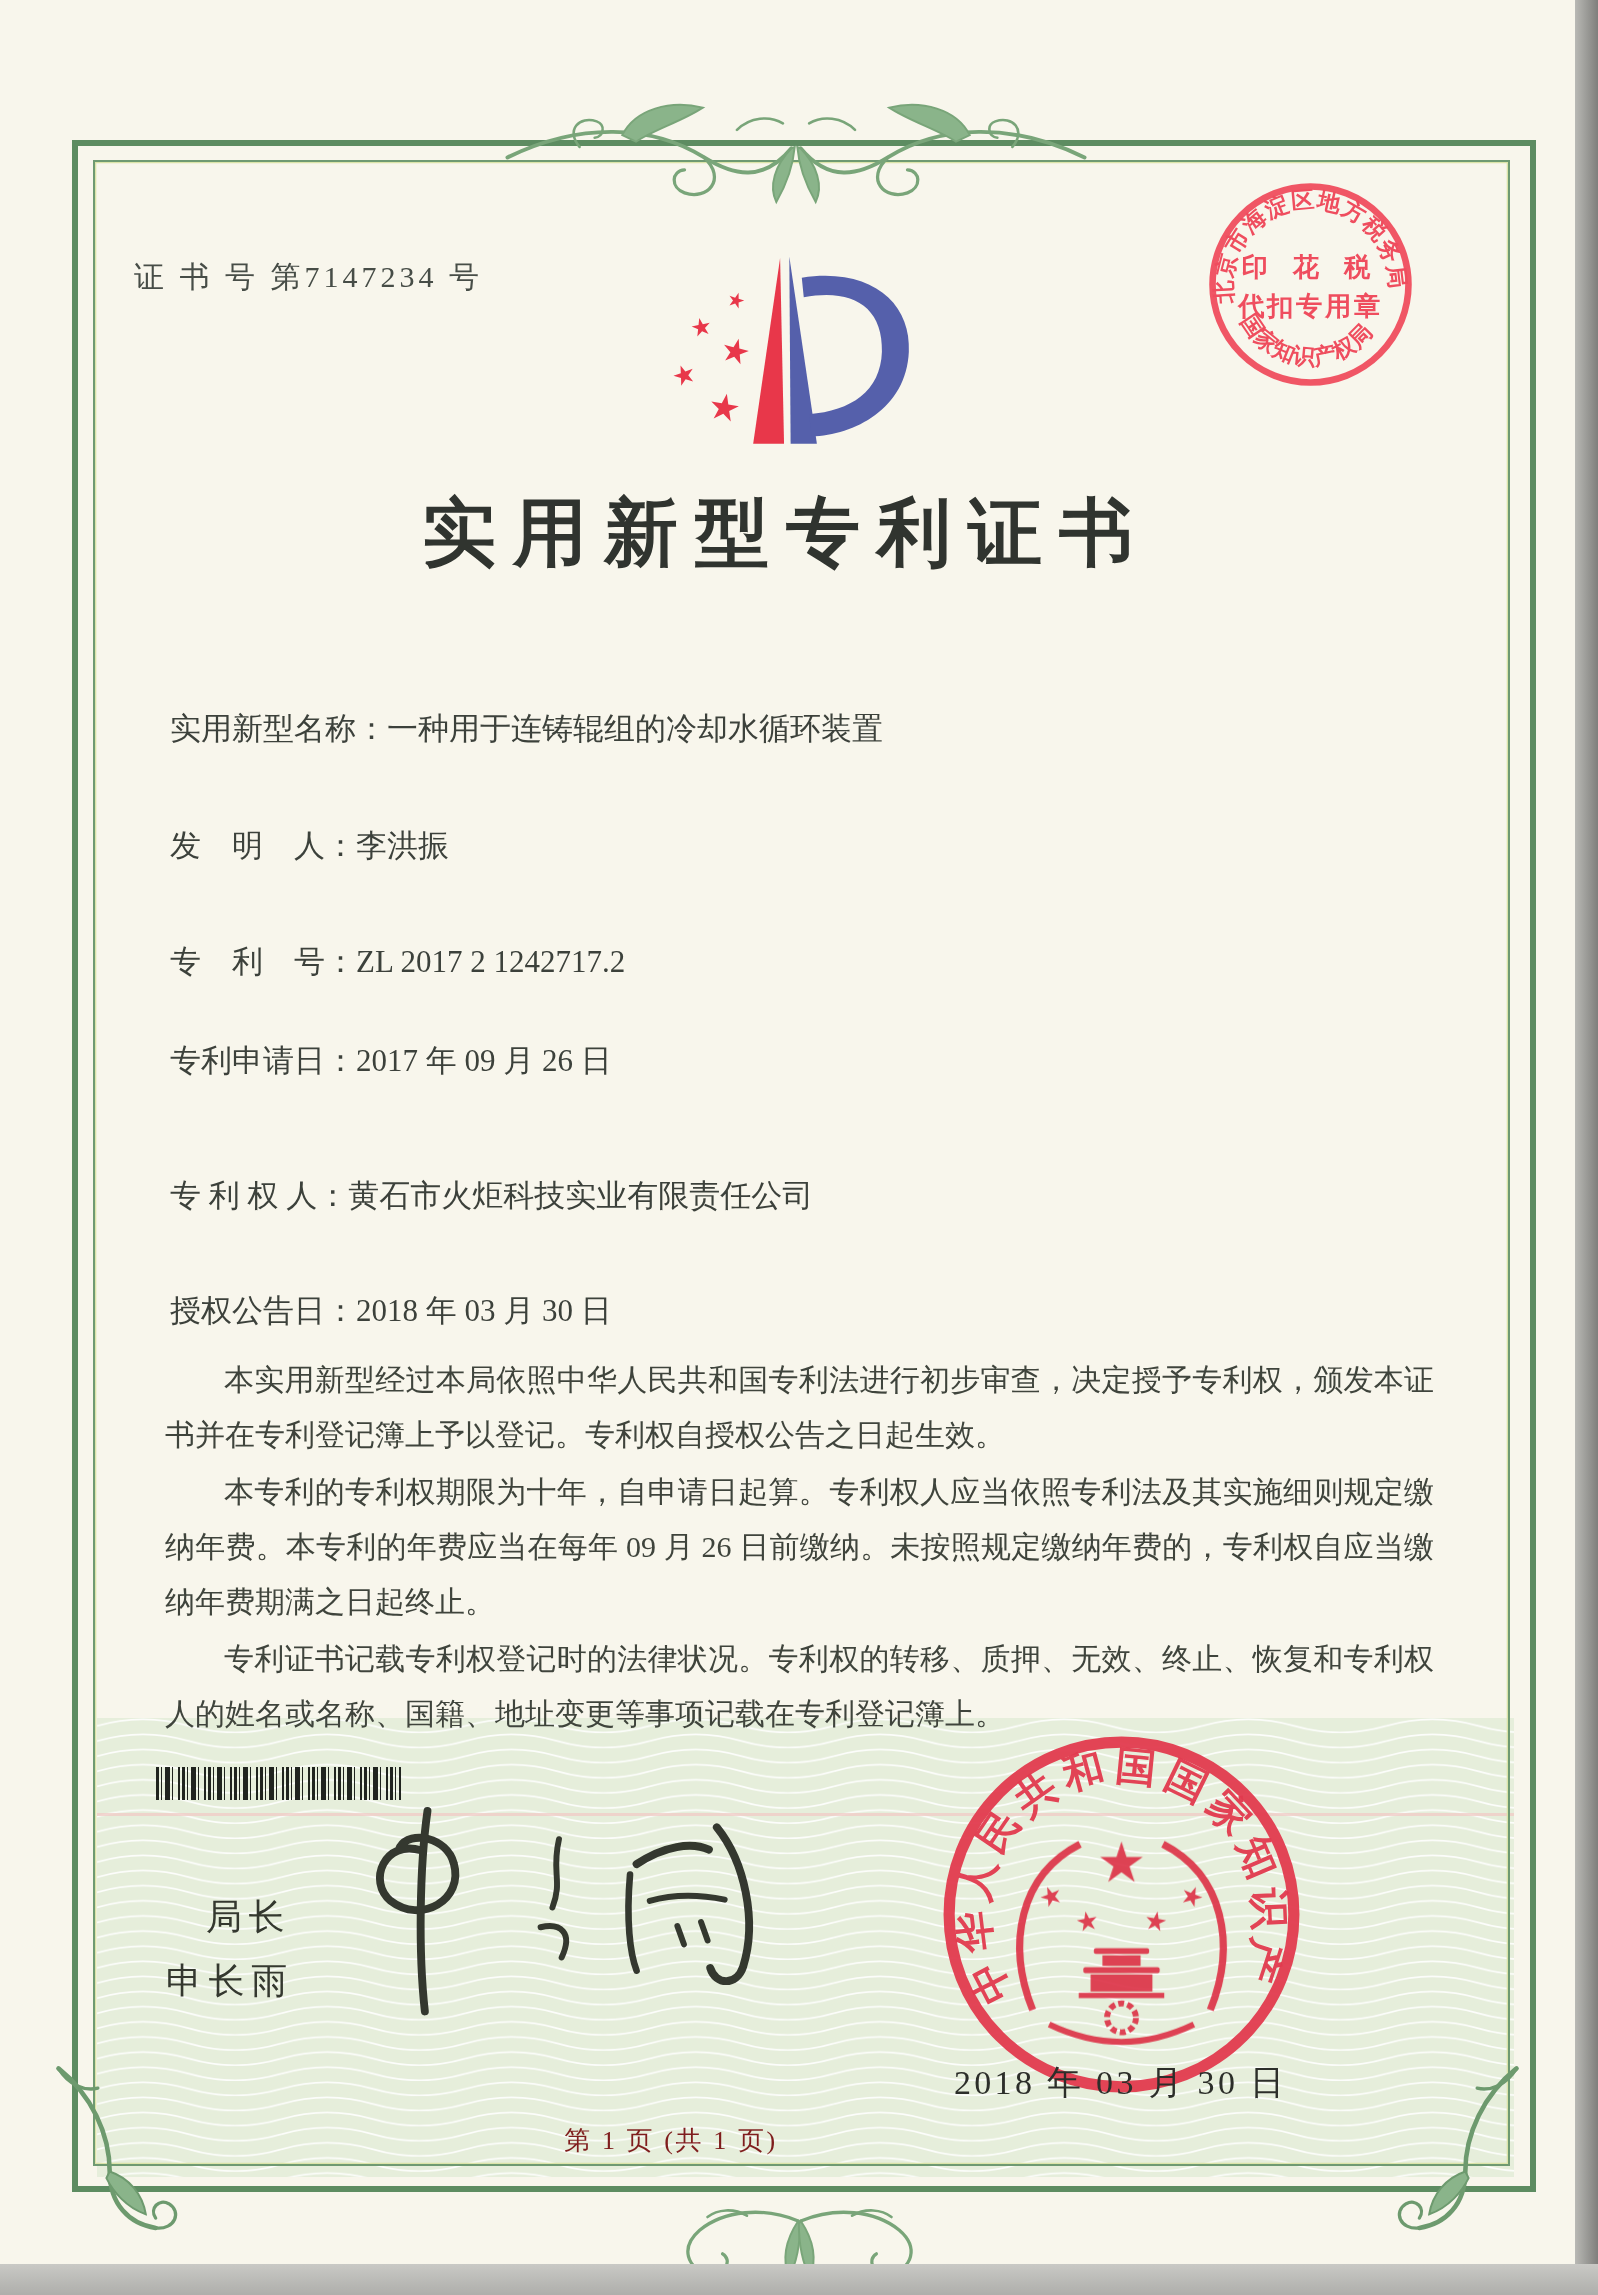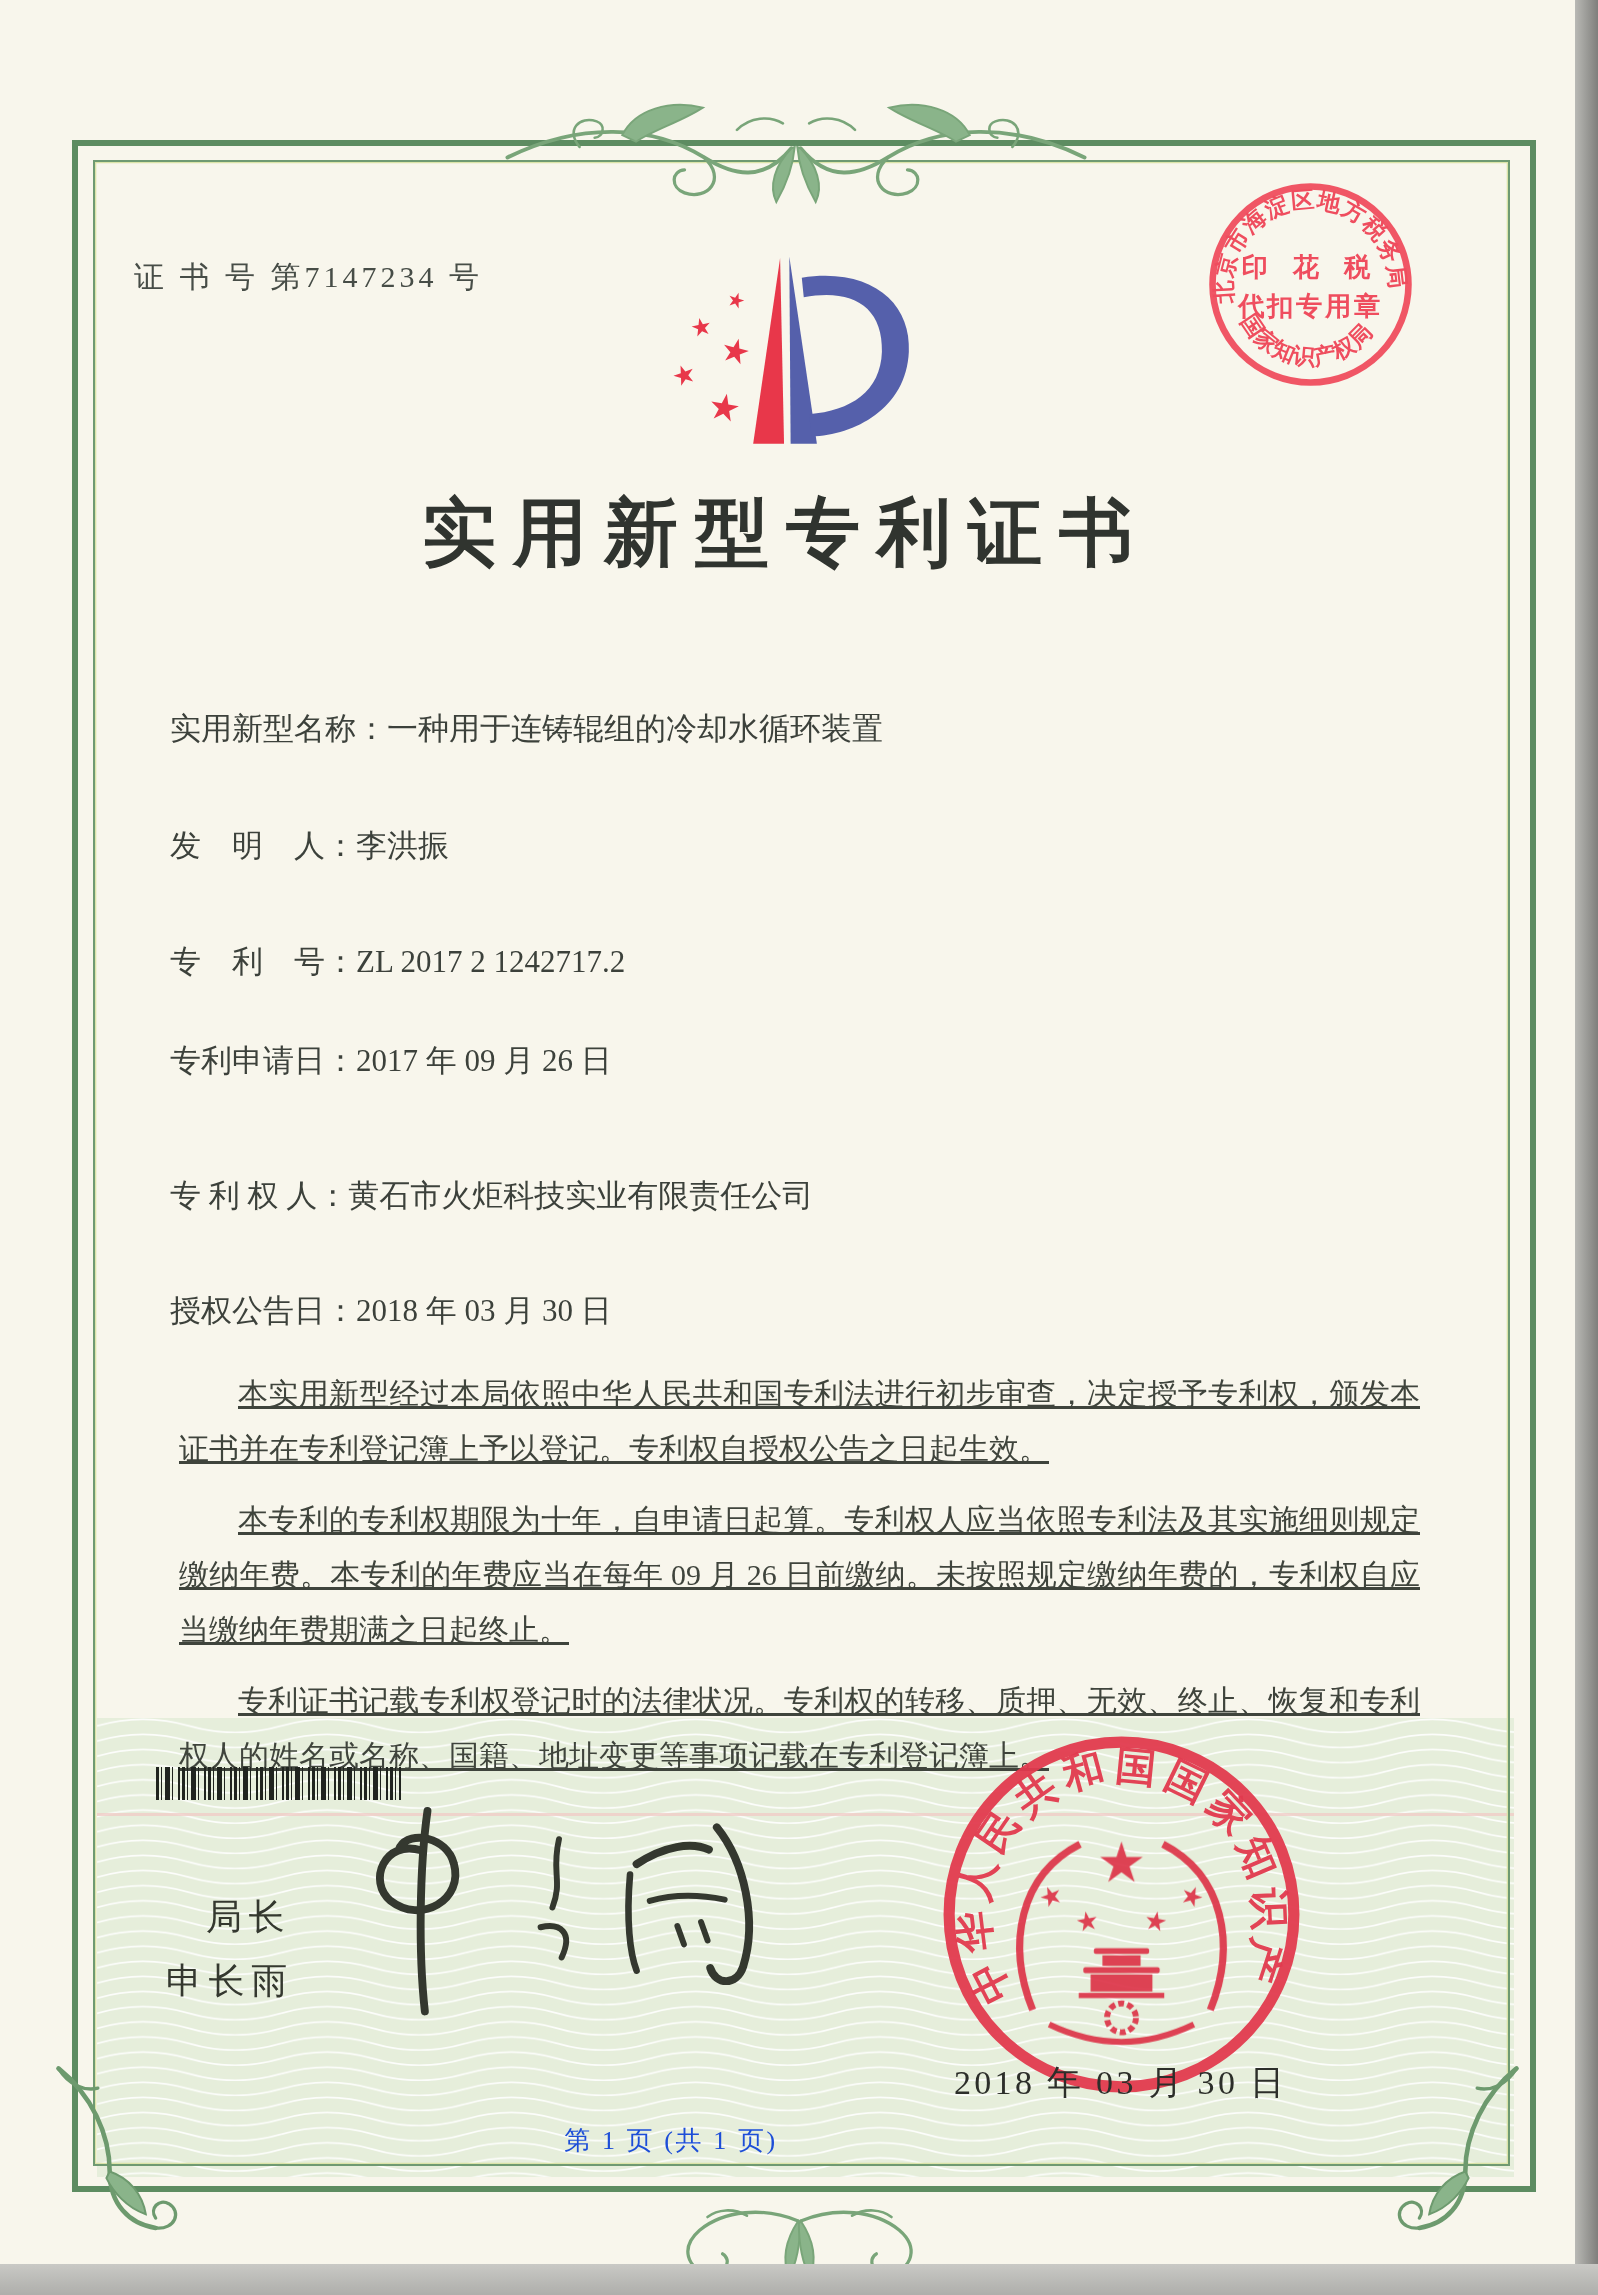--- a/index.html
+++ b/index.html
@@ -27,36 +27,36 @@
          font-size:74px;letter-spacing:17px;color:#30342f;font-weight:bold;z-index:5;}
   .field{position:absolute;left:170px;font-size:31px;color:#3c413b;z-index:5;white-space:nowrap;}
   .f-name{top:708px;text-align:right;}
   .f-inventor{top:825px;}
   .f-patno{top:941px;}
   .f-filing{top:1040px;}
   .f-patentee{top:1175px;}
   .f-grant{top:1290px;}
   .paras{position:absolute;left:163px;top:1350px;width:1273px;font-size:30px;
          line-height:55px;text-align:justify;color:#3f443c;z-index:5;}
-  .paras p{margin:16px;text-indent:59px;text-decoration:underline;}
+  .paras p{margin:2px;text-indent:59px;}
   .barcode{position:absolute;left:156px;top:1767px;width:245px;height:33px;z-index:5;
      background:repeating-linear-gradient(90deg,
        #20241f 0 2.6px,transparent 2.6px 4.6px,#20241f 4.6px 6px,transparent 6px 9.2px,
        #20241f 9.2px 14px,transparent 14px 16px,#20241f 16px 17px,transparent 17px 22px,
        #20241f 22px 24px,transparent 24px 26px);}
   .director-title{position:absolute;left:166px;top:1893px;font-size:36px;letter-spacing:6.6px;
                   color:#34382f;z-index:5;margin-left:40px;}
   .director-name{position:absolute;left:166px;top:1957px;font-size:36px;letter-spacing:6.6px;
                  color:#34382f;z-index:5;}
   .signature{position:absolute;left:322px;top:1801px;width:474px;height:217px;z-index:7;}
   .main-seal{position:absolute;left:934px;top:1727px;width:375px;height:375px;z-index:6;}
   .seal-date{position:absolute;left:954px;top:2060px;font-size:34px;letter-spacing:3.3px;
              color:#2c2e2a;z-index:8;white-space:nowrap;}
   .footer{position:absolute;left:500px;top:2123px;width:342px;text-align:center;
-          font-size:26px;letter-spacing:2.6px;color:#1d4ed8;z-index:5;}
+          font-size:26px;letter-spacing:2.6px;color:#7f1d1d;z-index:5;}
   .orn-top{position:absolute;left:500px;top:84px;width:592px;height:141px;z-index:4;}
   .orn-bottom-center{position:absolute;left:622px;top:2196px;width:355px;height:92px;z-index:4;}
   .orn-corner-bl{position:absolute;left:32px;top:2052px;width:158px;height:197px;z-index:4;}
   .orn-corner-br{position:absolute;left:1385px;top:2052px;width:158px;height:197px;z-index:4;}
 </style>
 </head>
 <body>
 
 <div class="page">
 

